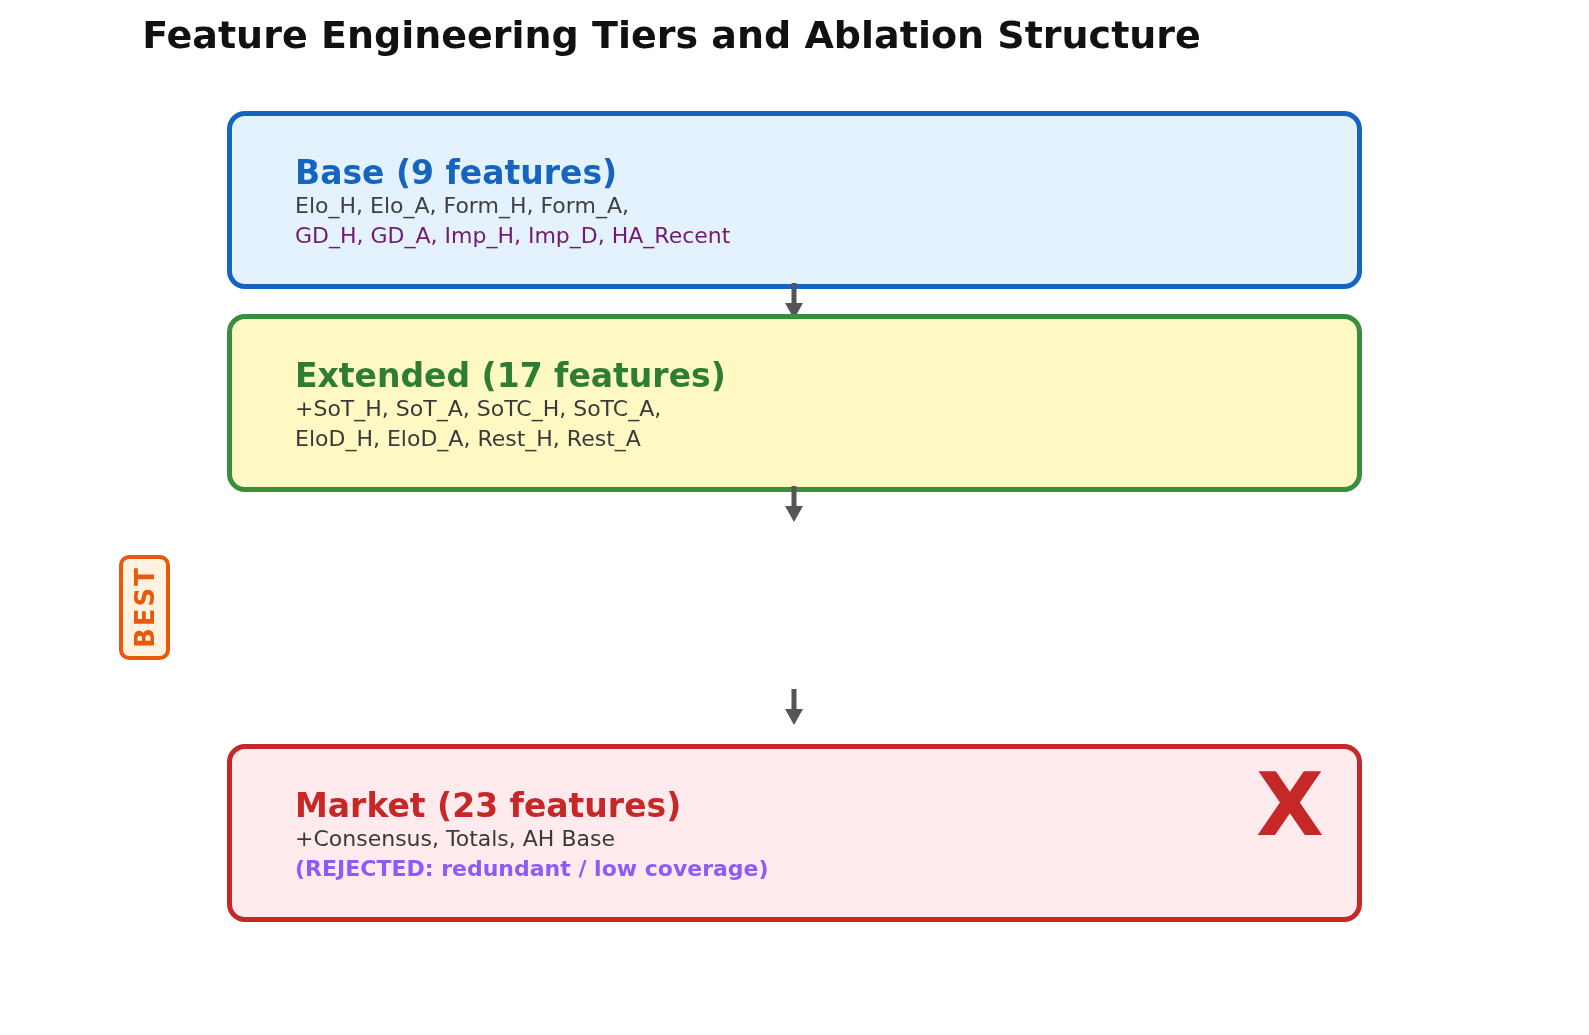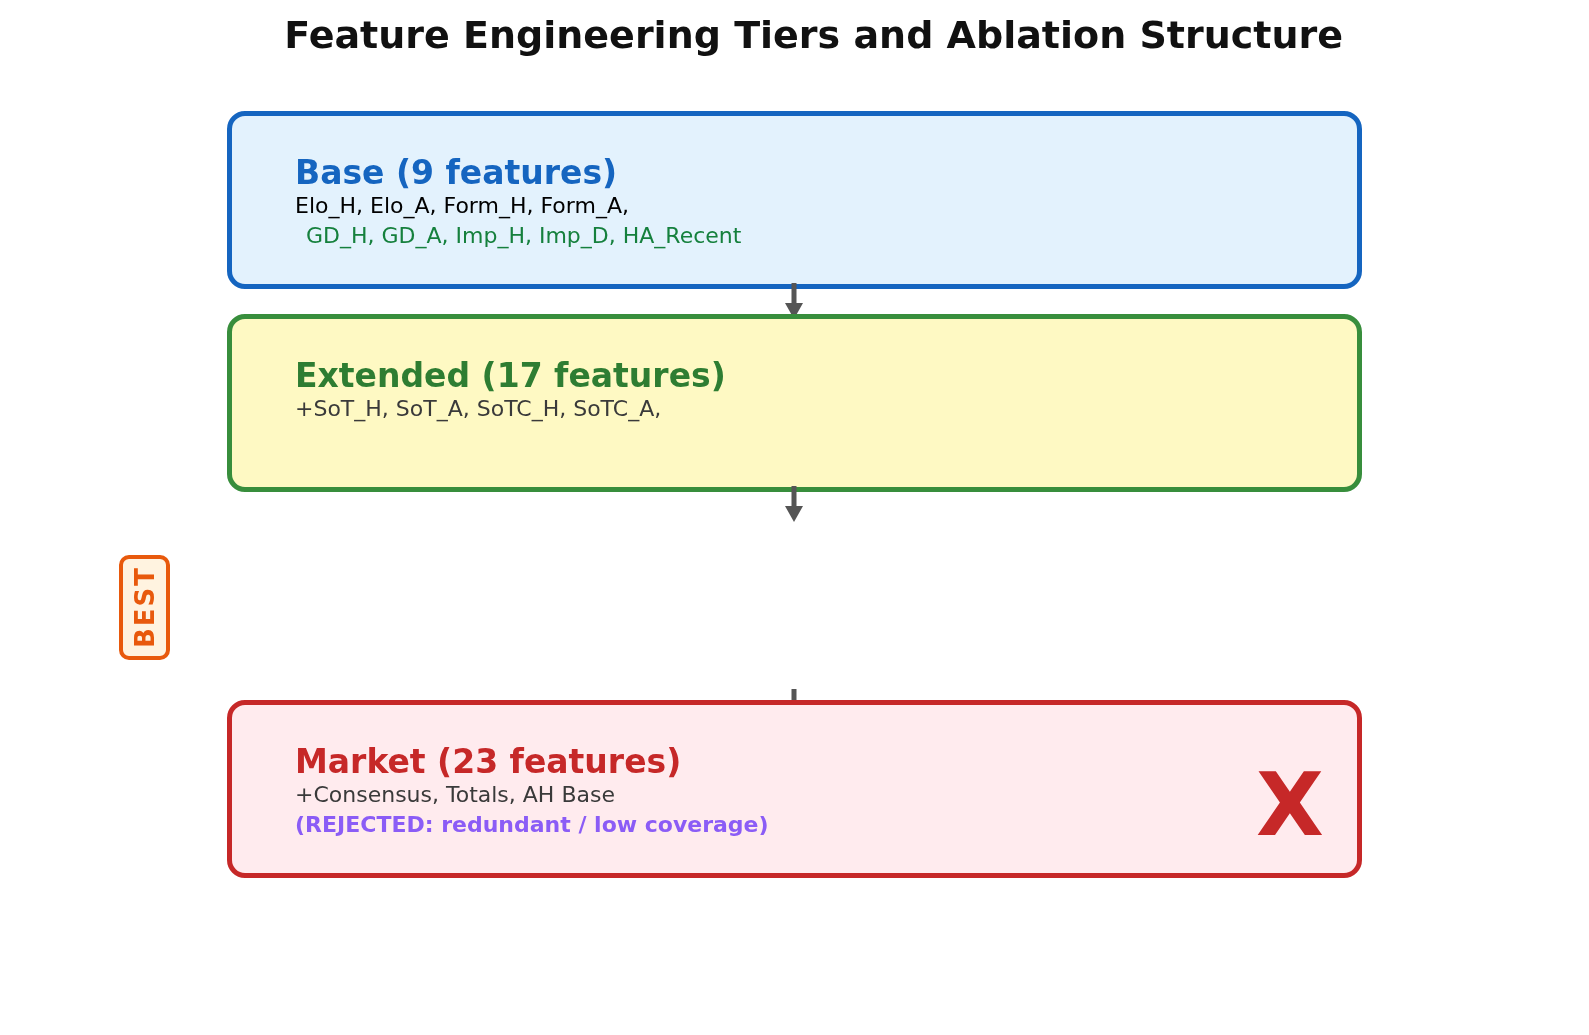--- a/index.html
+++ b/index.html
@@ -14,39 +14,39 @@
     height: 1035px;
     background: #ffffff;
     overflow: hidden;
   }
   .title {
     position: absolute;
     top: 12px;
     left: 0;
     width: 1343px;
     margin: 0;
-    text-align: right;
+    text-align: center;
     font-size: 38px;
     line-height: 46px;
     font-weight: bold;
   }
   .tier {
     position: absolute;
     left: 227px;
     width: 1135px;
     height: 178px;
     border: 5px solid #888;
     border-radius: 18px;
     box-sizing: border-box;
     background: #eee;
   }
   .tier-1 { top: 111px; }
   .tier-2 { top: 314px; }
   .tier-3 { top: 517px; }
-  .tier-4 { top: 700px; }
+  .tier-4 { top: 744px; }
   .tier-text {
     position: absolute;
     left: 63px;
     top: 39px;
   }
   .tier-text h2 {
     margin: 0;
     font-size: 33px;
     line-height: 36px;
     font-weight: bold;
@@ -102,34 +102,35 @@
 </head>
 <body>
 
 <div class="stage">
 
   <h1 class="title" style="color: rgb(17, 17, 17);">Feature Engineering Tiers and Ablation Structure</h1>
 
   <div class="tier tier-1" style="border-color: rgb(21, 101, 192); background-color: rgb(227, 242, 253);">
     <div class="tier-text">
       <h2 style="color: rgb(21, 101, 192);">Base (9 features)</h2>
-      <p style="color: #000000;">Elo_H, Elo_A, Form_H, Form_A,</p>
-      <p style="color: #15803d; margin-left: 11px;">GD_H, GD_A, Imp_H, Imp_D, HA_Recent</p>
+      <p style="color: #404040;">Elo_H, Elo_A, Form_H, Form_A,</p>
+      <p style="color: #701a75;">GD_H, GD_A, Imp_H, Imp_D, HA_Recent</p>
     </div>
   </div>
 
   <svg class="arrow arrow-1" viewBox="0 0 28 36" style="fill: rgb(85, 85, 85);">
     <rect x="11.5" y="0" width="5" height="22"></rect>
     <polygon points="5,20 23,20 14,36"></polygon>
   </svg>
 
   <div class="tier tier-2" style="border-color: rgb(56, 142, 60); background-color: #fef9c3;">
     <div class="tier-text">
       <h2 style="color: rgb(46, 125, 50);">Extended (17 features)</h2>
       <p style="color: rgb(58, 58, 58);">+SoT_H, SoT_A, SoTC_H, SoTC_A,</p>
+      <p style="color: rgb(58, 58, 58);">EloD_H, EloD_A, Rest_H, Rest_A</p>
     </div>
   </div>
 
   <svg class="arrow arrow-2" viewBox="0 0 28 36" style="fill: rgb(85, 85, 85);">
     <rect x="11.5" y="0" width="5" height="22"></rect>
     <polygon points="5,20 23,20 14,36"></polygon>
   </svg>
 
 
   <svg class="arrow arrow-3" viewBox="0 0 28 36" style="fill: rgb(85, 85, 85);">

